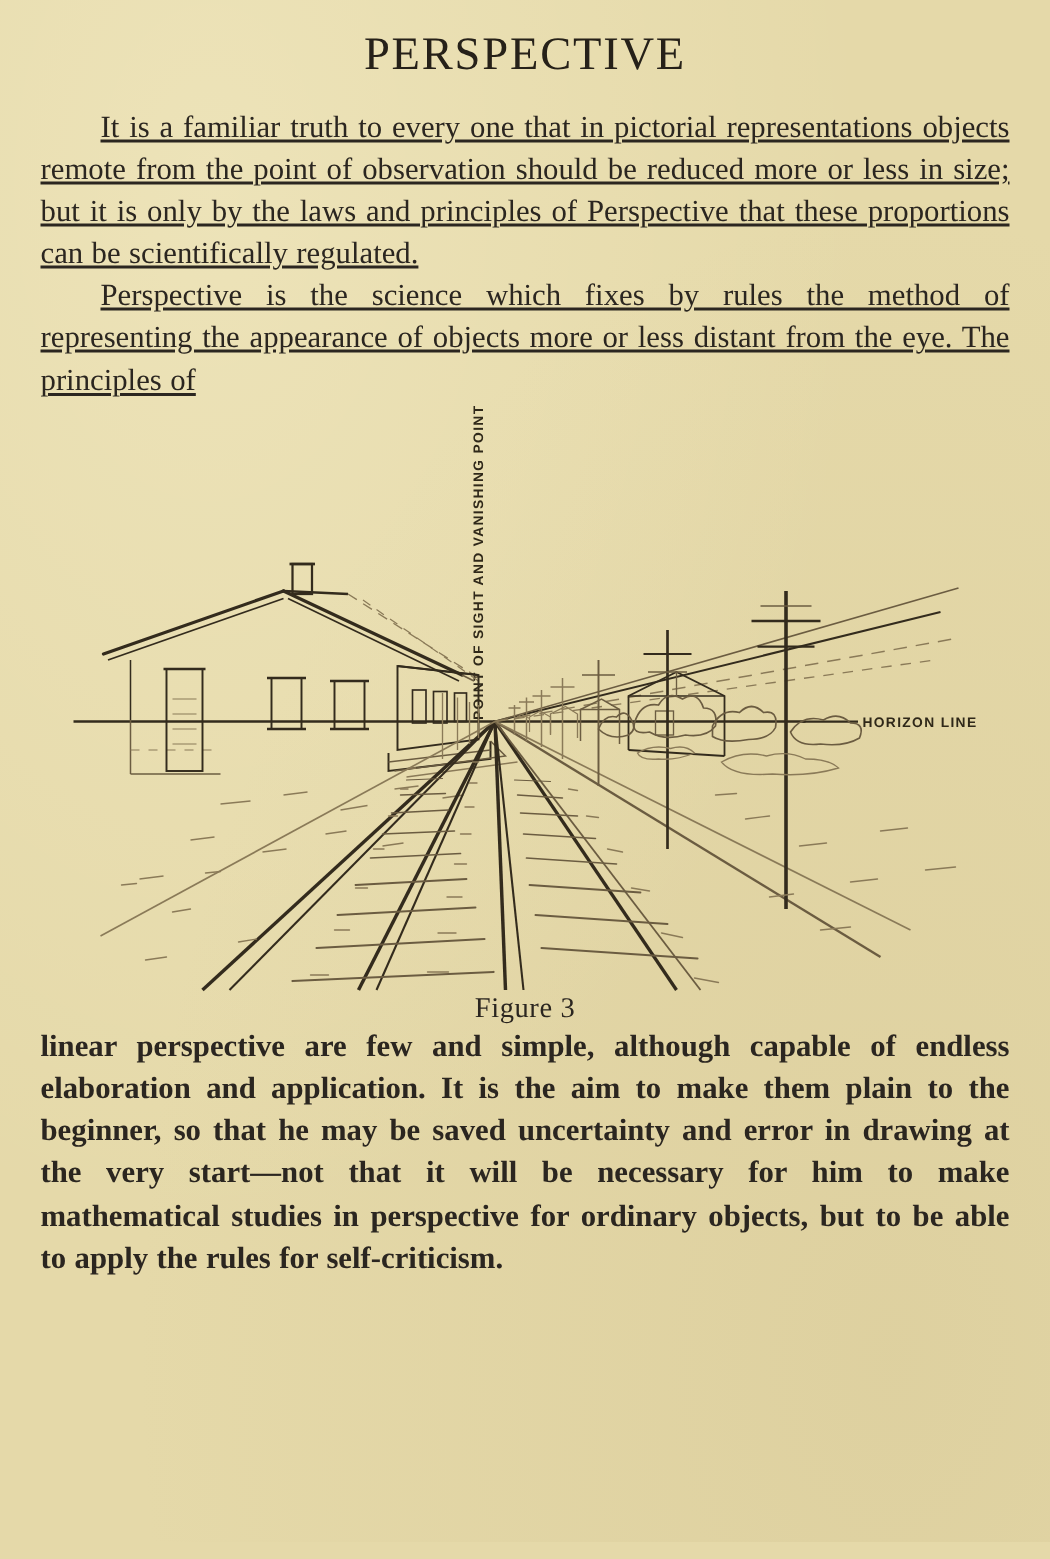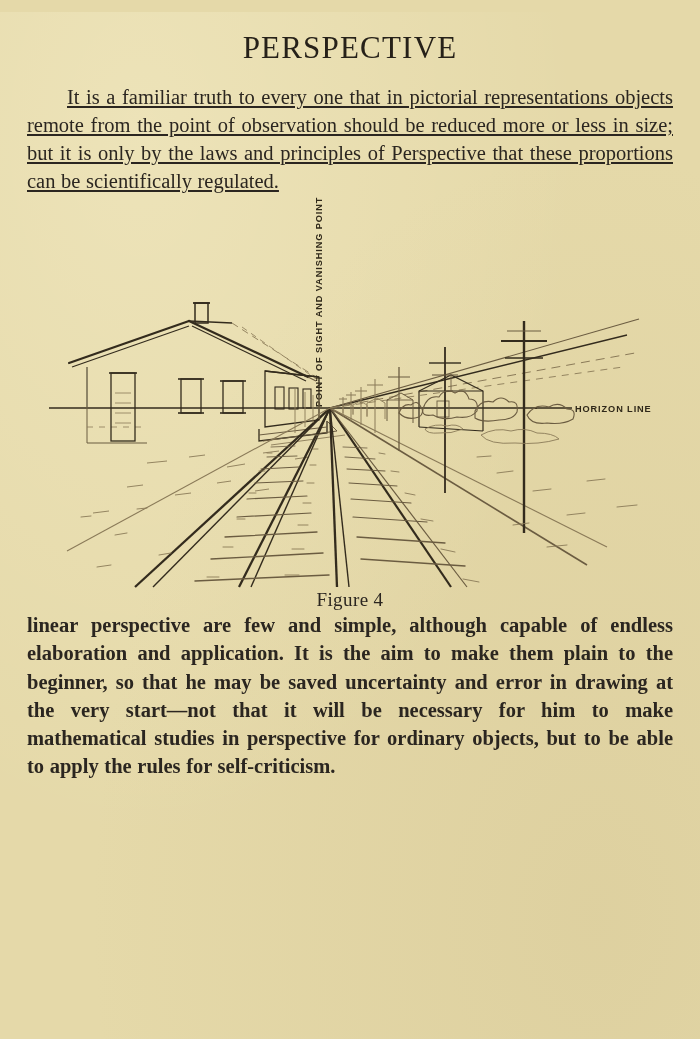--- a/index.html
+++ b/index.html
@@ -19,21 +19,20 @@
   .page {
     position: relative;
     width: 700px;
     height: 1028px;
     box-sizing: border-box;
     padding: 0 27px;
     background:
       radial-gradient(ellipse at 20% 12%, rgba(255,250,220,0.30) 0%, rgba(255,250,220,0) 55%),
       radial-gradient(ellipse at 85% 88%, rgba(196,178,126,0.22) 0%, rgba(196,178,126,0) 60%),
       #e5d9a9;
-    margin-top: 12px;
   }
 
   
   .title {
     margin: 0;
     padding-top: 20px;
     text-align: center;
     font-size: 31px;
     font-weight: normal;
     letter-spacing: 1.2px;
@@ -95,20 +94,21 @@
 </style>
 </head>
 <body>
 
 <div class="page">
 
   <h1 class="title">PERSPECTIVE</h1>
 
   <div class="block-top">
     <p class="para indent first">It is a familiar truth to every one that in pictorial representations objects remote from the point of observation should be reduced more or less in size; but it is only by the laws and principles of Perspective that these proportions can be scientifically regulated.</p>
+    <p class="para indent">Perspective is the science which fixes by rules the method of representing the appearance of objects more or less distant from the eye.   The principles of</p>
   </div>
 
   <figure class="figure">
     <svg class="figure-art" viewBox="0 0 660 400">
 
       <text class="lbl" transform="translate(295,212) rotate(-90)">POINT OF SIGHT AND VANISHING POINT</text>
 
       <g>
         <line class="ink-dark" x1="508" y1="213" x2="545" y2="213" stroke-width="1.5"></line>
         <text class="lbl" x="548" y="216.5">HORIZON LINE</text>
@@ -333,20 +333,20 @@
       <g class="ink-faint" stroke-width="0.9" stroke-linecap="round">
         <path d="M88 340 L100 338"></path>
         <path d="M54 322 L64 321"></path>
         <path d="M132 360 L144 358"></path>
         <path d="M70 372 L84 370"></path>
         <path d="M110 314 L120 313"></path>
       </g>
 
     </svg>
 
-    <figcaption class="figure-caption">Figure  4</figcaption>
+    <figcaption class="figure-caption">Figure  3</figcaption>
   </figure>
 
   <div class="block-bottom">
     <p class="para noindent">linear perspective are few and simple, although capable of endless elaboration and application.    It is the aim to make them plain to the beginner, so that he may be saved uncertainty and error in drawing at the very start—not that it will be necessary for him to make mathematical studies in perspective for ordinary objects, but to be able to apply the rules for self-criticism.</p>
   </div>
 
 </div>
 
 </body></html>

